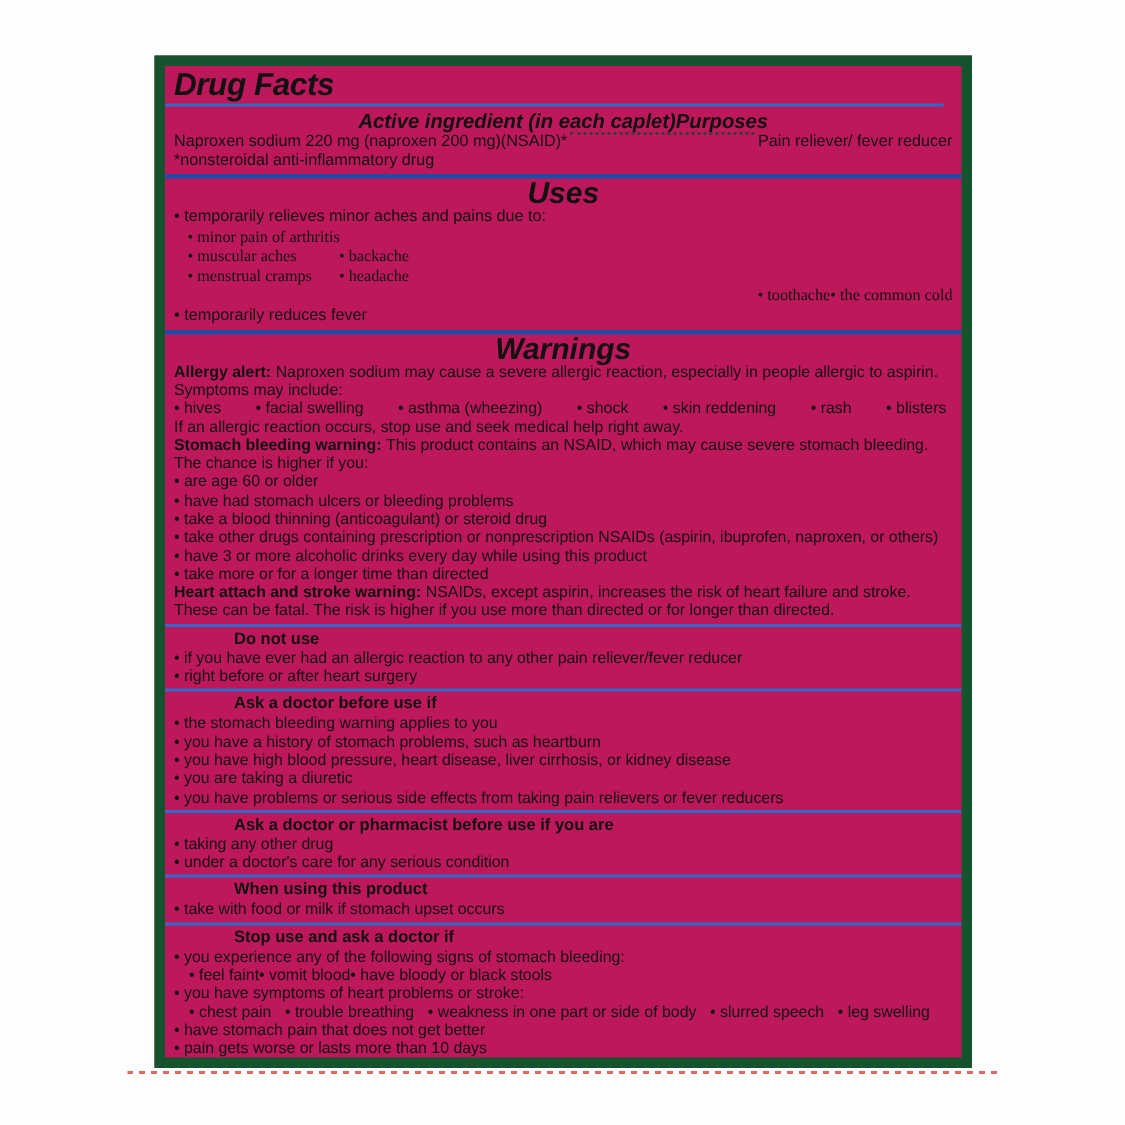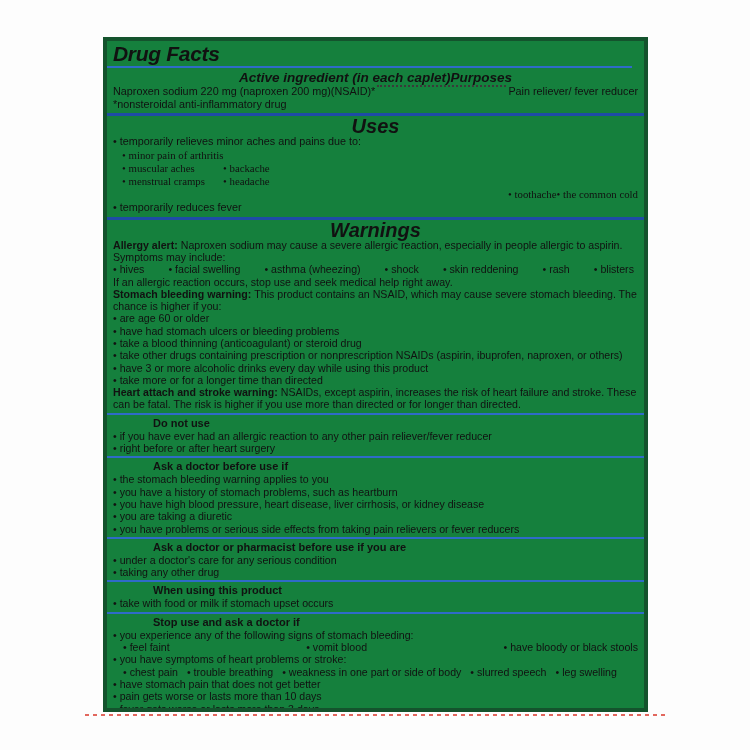--- a/index.html
+++ b/index.html
@@ -6,21 +6,21 @@
   body{
     width:750px;height:750px;position:relative;
     background:#fdfdfd;
     font-family:"Liberation Sans", sans-serif;
     color:#111;
     -webkit-font-smoothing:antialiased;
   }
   .page{position:absolute;inset:0;background:#fdfdfd;}
   .label{
     position:absolute;left:103px;top:37px;width:545px;height:675px;
-    box-sizing:border-box;border:4px solid #14532d;background:#15803d;
+    box-sizing:border-box;border:7px solid #14532d;background:#be185d;
     overflow:hidden;
   }
   .sec{padding:1px 6px 2px 6px;}
   .titlebar{padding:2px 6px 0 6px;}
   .title-text{
     font-size:21px;font-weight:bold;font-style:italic;line-height:21px;
     letter-spacing:-0.3px;padding-bottom:2px;
   }
   .title-rule{height:2px;background:#2f6bc8;margin:0 6px 0 -6px;}
   .sec-divider{height:3px;background:#1e4ca6;}
@@ -34,21 +34,21 @@
   .li::before{content:"• ";}
   .sub{padding-left:9px;font-family:Liberation Serif, serif;}
   .two-col .c1{display:inline-block;width:101px;}
   .two-col .c1::before,.two-col .c2::before{content:"• ";}
   .warn .li,.warn .bodytxt{font-size:10.6px;line-height:12.3px;}
   .warn .lead b{margin-right:3px;}
   .spread-row{display:flex;justify-content:space-between;font-size:10.6px;line-height:12.3px;padding:0 4px 0 0;}
   .spread-row span::before{content:"• ";}
   .gap-row{display:flex;font-size:10.6px;line-height:12.3px;}
   .gap-row span::before{content:"• ";}
-  .gap-lg{gap:40px;padding-left:10px;justify-content:space-between;}
+  .gap-lg{padding-left:10px;}
   .gap-sm{gap:9px;padding-left:10px;}
   .sub-rule{height:2px;background:#2f6bc8;margin:2px -6px 2px -6px;}
   .h3{font-size:11px;font-weight:bold;line-height:13px;padding-left:40px;}
   .perforation{
     position:absolute;left:85px;top:714px;width:580px;height:2px;
     background:repeating-linear-gradient(90deg,#e2675e 0 4px,transparent 4px 8px);
   }
 </style>
 </head>
 <body>
@@ -137,22 +137,22 @@
       <div class="h3">Ask a doctor before use if</div>
       <div class="li">the stomach bleeding warning applies to you</div>
       <div class="li">you have a history of stomach problems, such as heartburn</div>
       <div class="li">you have high blood pressure, heart disease, liver cirrhosis, or kidney disease</div>
       <div class="li">you are taking a diuretic</div>
       <div class="li">you have problems or serious side effects from taking pain relievers or fever reducers</div>
 
       <div class="sub-rule"></div>
 
       <div class="h3">Ask a doctor or pharmacist before use if you are</div>
+      <div class="li">taking any other drug</div>
       <div class="li">under a doctor's care for any serious condition</div>
-      <div class="li">taking any other drug</div>
 
       <div class="sub-rule"></div>
 
       <div class="h3">When using this product</div>
       <div class="li">take with food or milk if stomach upset occurs</div>
 
       <div class="sub-rule"></div>
 
       <div class="h3">Stop use and ask a doctor if</div>
       <div class="li">you experience any of the following signs of stomach bleeding:</div>

